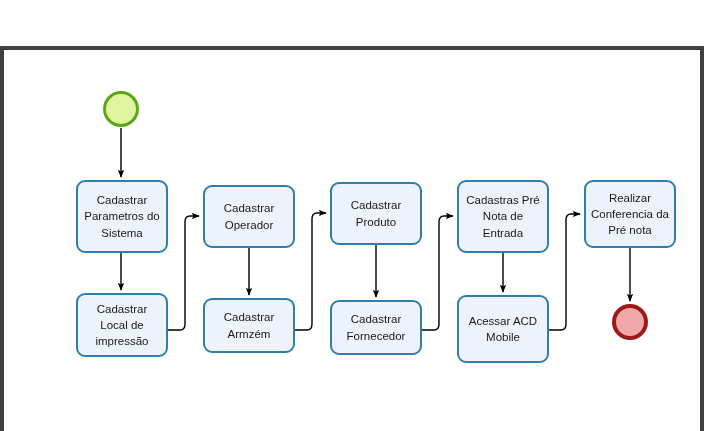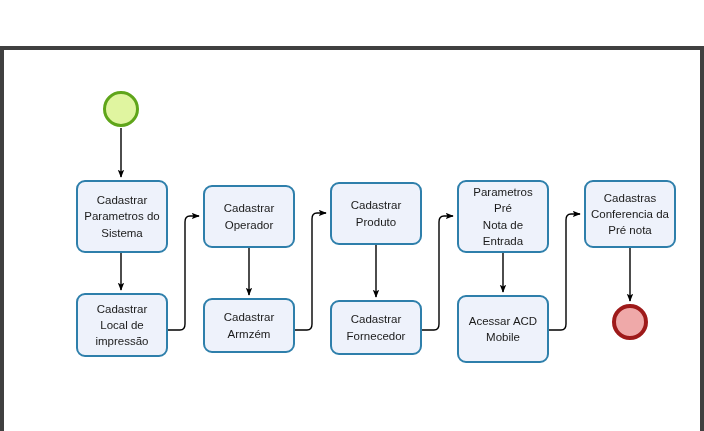--- a/index.html
+++ b/index.html
@@ -97,26 +97,26 @@
 
   <div class="node-box" style="left:199px; top:248px; width:92px; height:55px;">Cadastrar
 Armzém</div>
 
   <div class="node-box" style="left:326px; top:132px; width:92px; height:63px;">Cadastrar
 Produto</div>
 
   <div class="node-box" style="left:326px; top:250px; width:92px; height:55px;">Cadastrar
 Fornecedor</div>
 
-  <div class="node-box" style="left:453px; top:130px; width:92px; height:73px;">Parametros  Pré
+  <div class="node-box" style="left:453px; top:130px; width:92px; height:73px;">Cadastras  Pré
 Nota de
 Entrada</div>
 
   <div class="node-box" style="left:453px; top:245px; width:92px; height:68px;">Acessar ACD
 Mobile</div>
 
-  <div class="node-box" style="left:580px; top:130px; width:92px; height:68px;">Cadastras
+  <div class="node-box" style="left:580px; top:130px; width:92px; height:68px;">Realizar
 Conferencia da
 Pré nota</div>
 
   <div class="node-circle end-circle" style="left:608px; top:254px; width:36px; height:36px;"></div>
 
 </div>
 
 </body></html>

